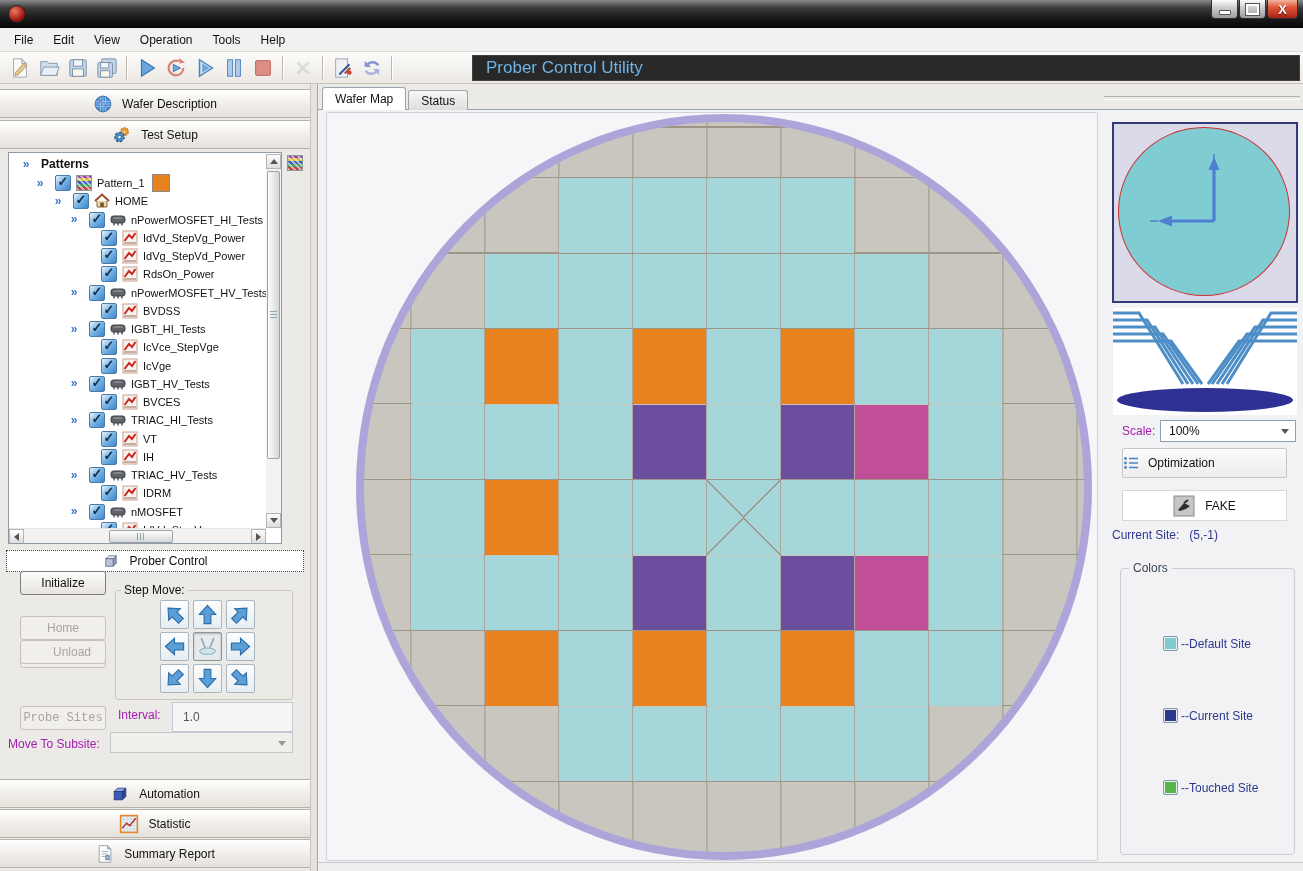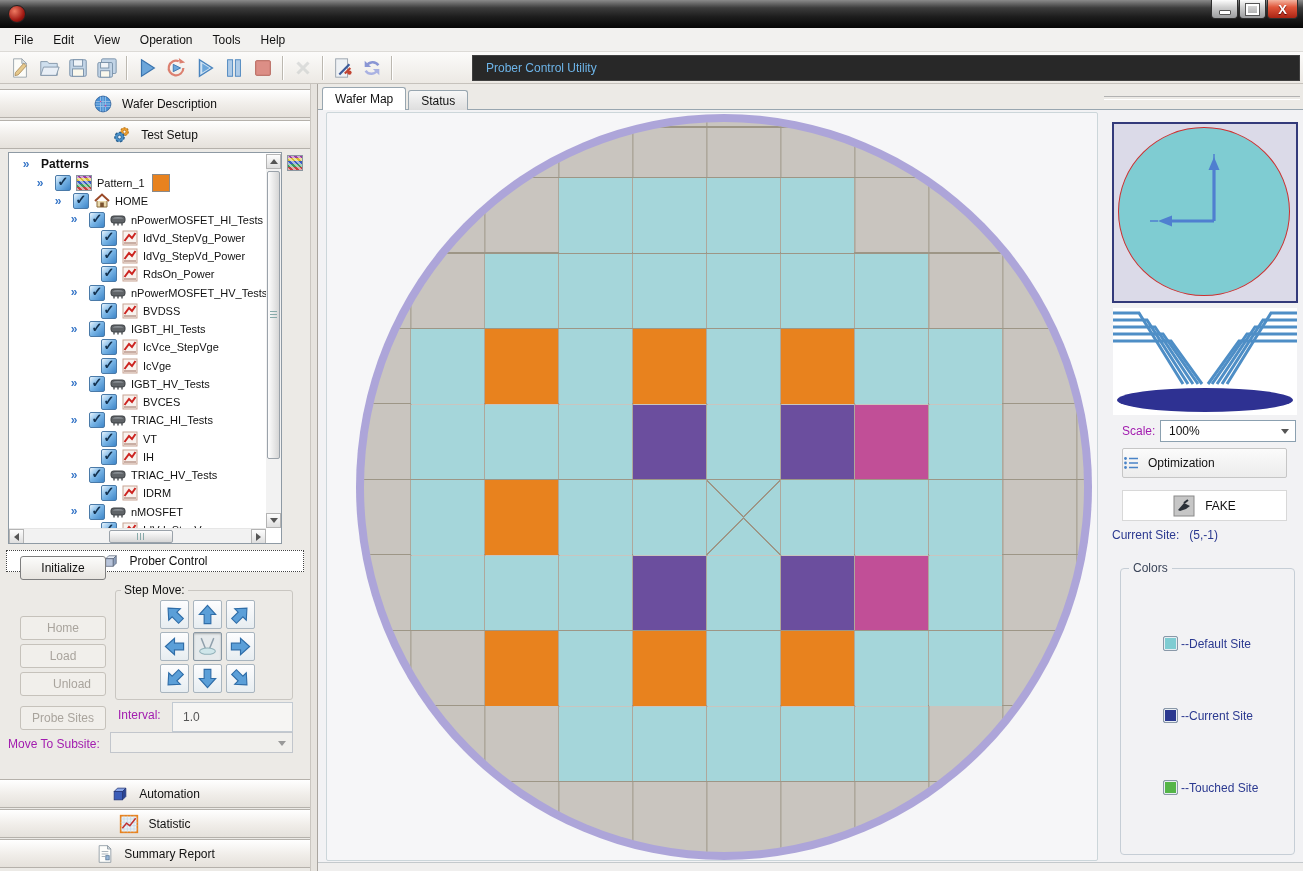--- a/index.html
+++ b/index.html
@@ -30,21 +30,21 @@
   .menu-item{padding:3px 10px;font-size:12px}
   .toolbar{left:0;top:52px;width:1303px;height:32px;box-sizing:border-box;
     background:linear-gradient(#fcfbfa,#ece9e4);border-bottom:1px solid #c6c2bc;
     display:flex;align-items:center;padding-left:5px}
   .tb-btn{width:29px;height:26px;display:flex;align-items:center;justify-content:center;flex:none}
   .tb-btn svg{width:22px;height:22px}
   .tb-btn.disabled{opacity:.45;filter:grayscale(.6)}
   .tb-sep{width:1px;height:24px;background:#bcb8b0;box-shadow:1px 0 0 #fff;margin:0 5px;flex:none}
   .header-bar{left:472px;top:55px;width:828px;height:26px;background:#282828;border:1px solid #404040;
     box-sizing:border-box;display:flex;align-items:center}
-  .header-title{color:#6db4e8;font-size:12px;padding-left:13px;white-space:nowrap}
+  .header-title{color:#6db4e8;font-size:17px;padding-left:13px;white-space:nowrap}
 
   
   .left-panel{left:0;top:84px;width:310px;height:787px;background:#eceae6}
   .splitter{left:310px;top:84px;width:8px;height:787px;background:#e6e3de;
     border-left:1px solid #cac6c0;border-right:1px solid #a9a59f;box-sizing:border-box}
   .nav-btn{left:0;width:310px;height:29px;box-sizing:border-box;cursor:default;
     background:linear-gradient(#ffffff,#f0ede9 55%,#e5e1db);
     border:1px solid #b5b1ab;border-left:none;border-right:none;
     display:flex;align-items:center;justify-content:center;gap:9px;font-size:12px}
   .nav-ico{width:20px;height:20px;flex:none}
@@ -572,25 +572,25 @@
   <span>
       <svg viewBox="0 0 24 24">
         <path d="M5 9l4-4h10l-4 4z" fill="#e4eaf4" stroke="#5a6478"></path>
         <rect x="5" y="9" width="10" height="10" fill="#b8c4da" stroke="#5a6478"></rect>
         <path d="M15 19l4-4V5l-4 4z" fill="#8ea0bc" stroke="#5a6478"></path>
       </svg>
     </span>
   <span>Prober Control</span>
 </div>
 <div id="prober-buttons">
-    <div class="abs pbtn" style="top: 556px;">Initialize</div>
+    <div class="abs pbtn" style="top: 571px;">Initialize</div>
     <div class="abs pbtn disabled" style="top: 616px;">Home</div>
     <div class="abs pbtn disabled" style="top: 644px;">Load</div>
-    <div class="abs pbtn disabled" style="top: 672px; padding-left: 18px;">Unload</div>
-    <div class="abs pbtn disabled" style="top: 706px;">Probe Sites</div>
+    <div class="abs pbtn disabled" style="top: 640px; padding-left: 18px;">Unload</div>
+    <div class="abs pbtn disabled" style="top: 706px; font-family: Liberation Mono, monospace;">Probe Sites</div>
   </div>
 
 <div class="abs group" id="step-group" style="left:115px;top:590px;width:178px;height:110px"></div>
 <div class="abs group-label" style="left:121px;top:583px">Step Move:</div>
 <div id="step-grid">
     <div class="abs step" style="left: 160px; top: 600px;">
       <svg viewBox="0 0 24 24" style="transform: rotate(315deg);">
         <path d="M12 2.5l8.5 9.5h-5v9.5h-7V12h-5z" fill="#5b9fd8" stroke="#2f6da8" stroke-width="1.2"></path>
       </svg>
     </div>

